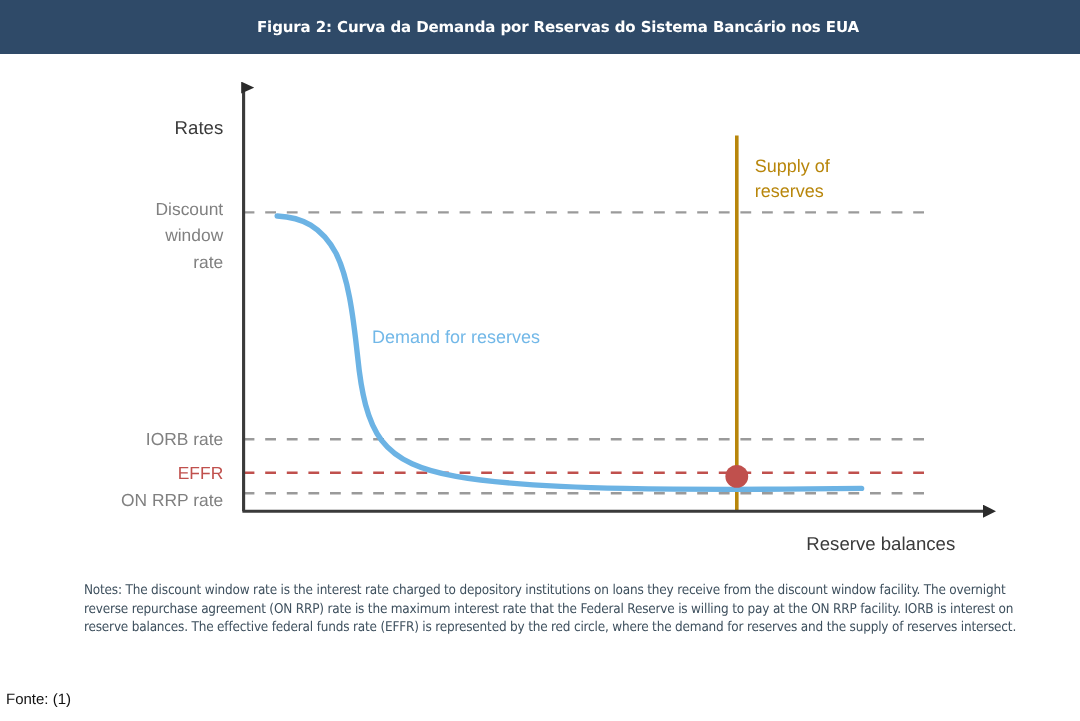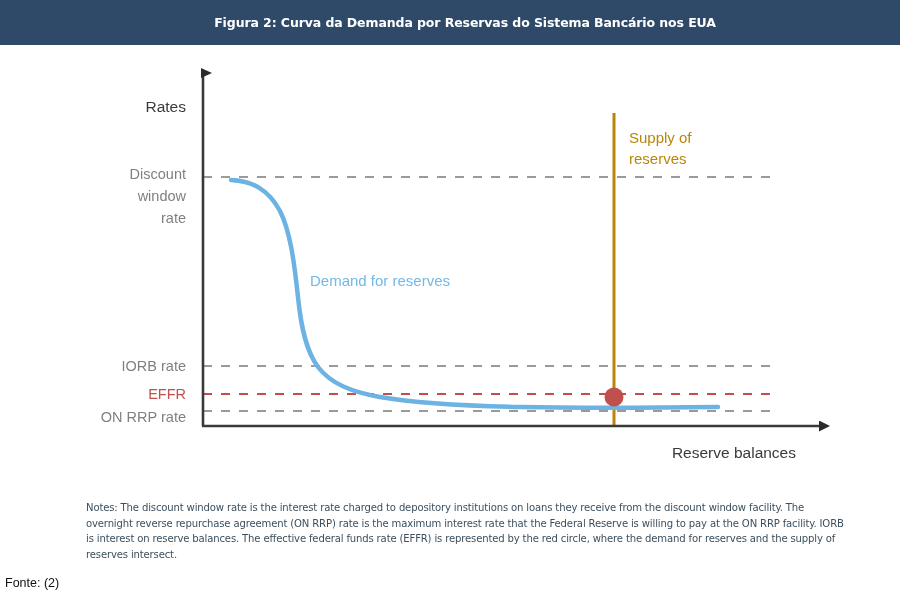--- a/index.html
+++ b/index.html
@@ -73,21 +73,21 @@
     left: 70px;
     top: 484px;
     width: 790px;
   }
   #notes-text {
     font-family: "DejaVu Sans Condensed", "Liberation Sans", sans-serif;
     font-size: 11.2px;
     line-height: 15.6px;
     color: #3d4f5d;
     text-align: left;
-    margin: 16px;
+    margin: 0;
     letter-spacing: -0.15px;
   }
   
   #source-line {
     position: absolute;
     left: 5px;
     top: 576px;
     font-family: "Liberation Sans", sans-serif;
     font-size: 12.5px;
     color: #111111;
@@ -153,15 +153,15 @@
       <text x="629" y="98" class="series-label" fill="#b8860b">Supply of</text>
       <text x="629" y="119" class="series-label" fill="#b8860b">reserves</text>
 
     </svg>
   </div>
 
   <div id="notes-block">
     <p id="notes-text">Notes: The discount window rate is the interest rate charged to depository institutions on loans they receive from the discount window facility. The overnight reverse repurchase agreement (ON RRP) rate is the maximum interest rate that the Federal Reserve is willing to pay at the ON RRP facility. IORB is interest on reserve balances. The effective federal funds rate (EFFR) is represented by the red circle, where the demand for reserves and the supply of reserves intersect.</p>
   </div>
 
-  <div id="source-line">Fonte: (2)</div>
+  <div id="source-line">Fonte: (1)</div>
 
 </div>
 
 </body></html>

